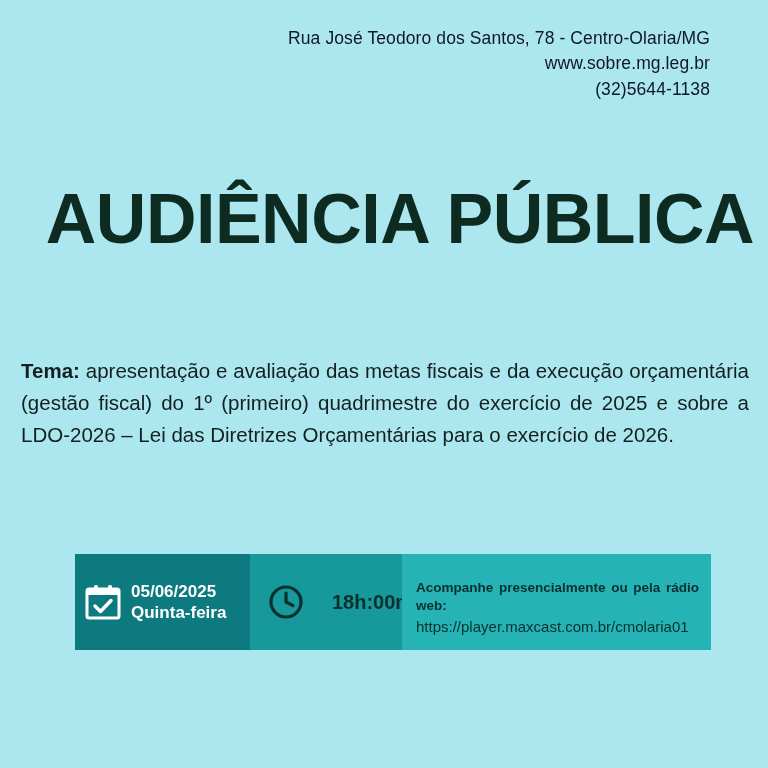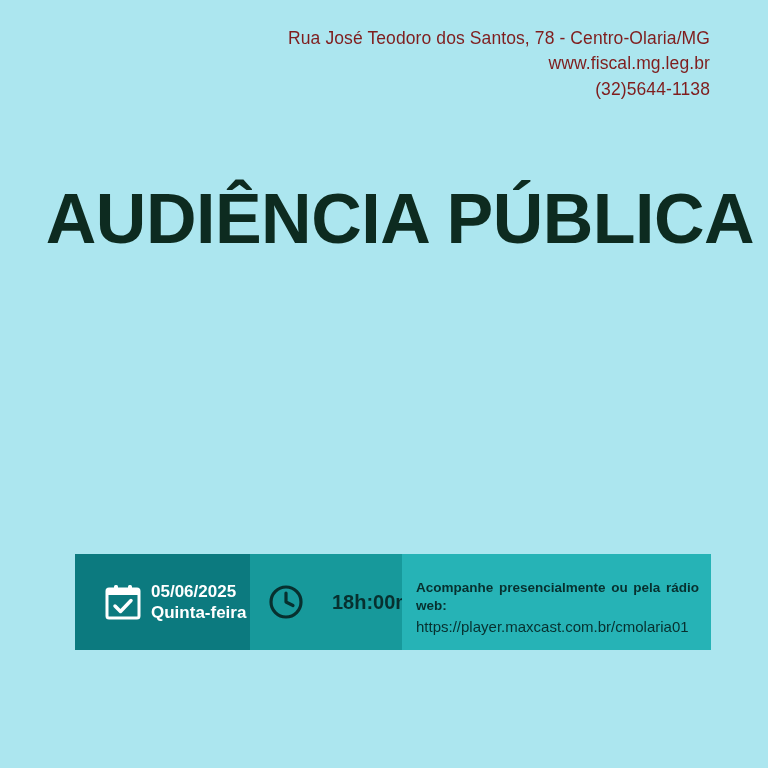--- a/index.html
+++ b/index.html
@@ -20,21 +20,21 @@
     background: #ace6ef;
     box-sizing: border-box;
   }
 
   
   .header {
     position: absolute;
     top: 26px;
     right: 58px;
     text-align: right;
-    color: #7f1d1d;
+    color: #0f172a;
     font-size: 17.5px;
     line-height: 1.45;
     letter-spacing: 0.1px;
   }
   .header div {
     white-space: nowrap;
   }
 
   
   .title {
@@ -75,21 +75,21 @@
     width: 636px;
     height: 96px;
     display: flex;
     align-items: stretch;
   }
   .cell-date {
     background: #0c7a7f;
     width: 175px;
     display: flex;
     align-items: center;
-    padding-left: 30px;
+    padding-left: 10px;
     box-sizing: border-box;
   }
   .cell-time {
     background: #17999b;
     width: 152px;
     display: flex;
     align-items: center;
     padding-left: 18px;
     box-sizing: border-box;
   }
@@ -133,26 +133,29 @@
 
   .icon-cal svg, .icon-clock svg { display: block; }
 </style>
 </head>
 <body>
 
 <div class="poster">
 
   <div class="header">
     <div>Rua José Teodoro dos Santos, 78 - Centro-Olaria/MG</div>
-    <div>www.fiscal.mg.leg.br</div>
+    <div>www.sobre.mg.leg.br</div>
     <div>(32)5644-1138</div>
   </div>
 
   <div class="title">AUDIÊNCIA PÚBLICA</div>
 
+  <div class="body-text">
+    <b>Tema:</b><span> apresentação e avaliação das metas fiscais e da execução orçamentária (gestão fiscal) do 1º (primeiro) quadrimestre do exercício de 2025 e sobre a LDO-2026 – Lei das Diretrizes Orçamentárias para o exercício de 2026.</span>
+  </div>
 
   <div class="infobar">
 
     <div class="cell-date">
       <span class="icon-cal">
         <svg width="36" height="36" viewBox="0 0 36 36">
           <rect x="2" y="5" width="32" height="29" rx="2" fill="none" stroke="#ffffff" stroke-width="3"></rect>
           <rect x="2" y="5" width="32" height="6" fill="#ffffff"></rect>
           <rect x="9" y="1" width="4" height="8" rx="1.5" fill="#ffffff"></rect>
           <rect x="23" y="1" width="4" height="8" rx="1.5" fill="#ffffff"></rect>

